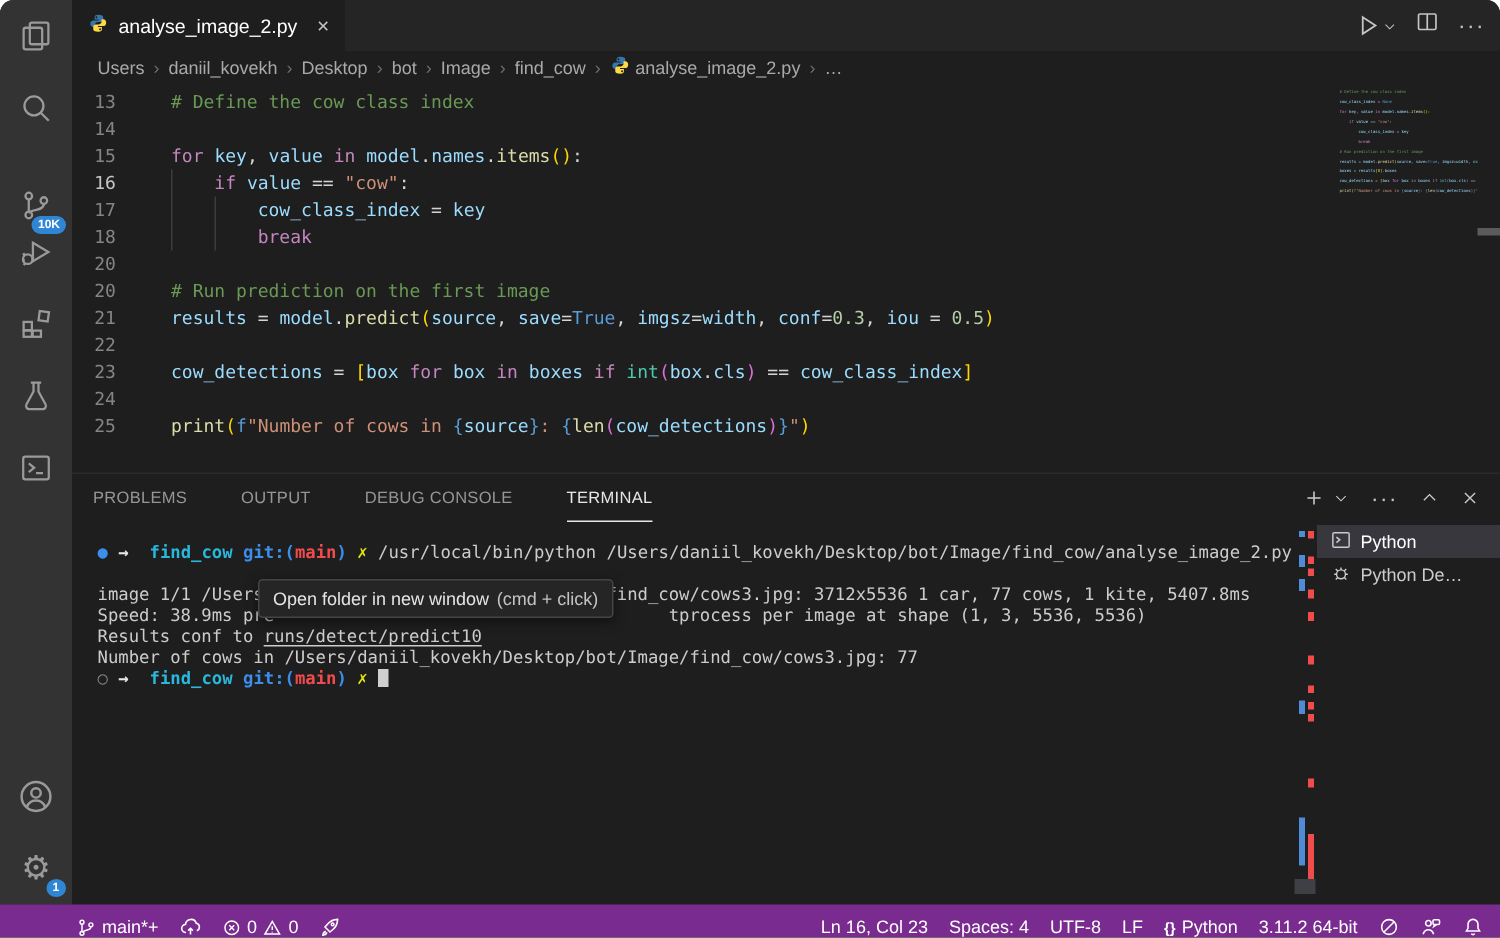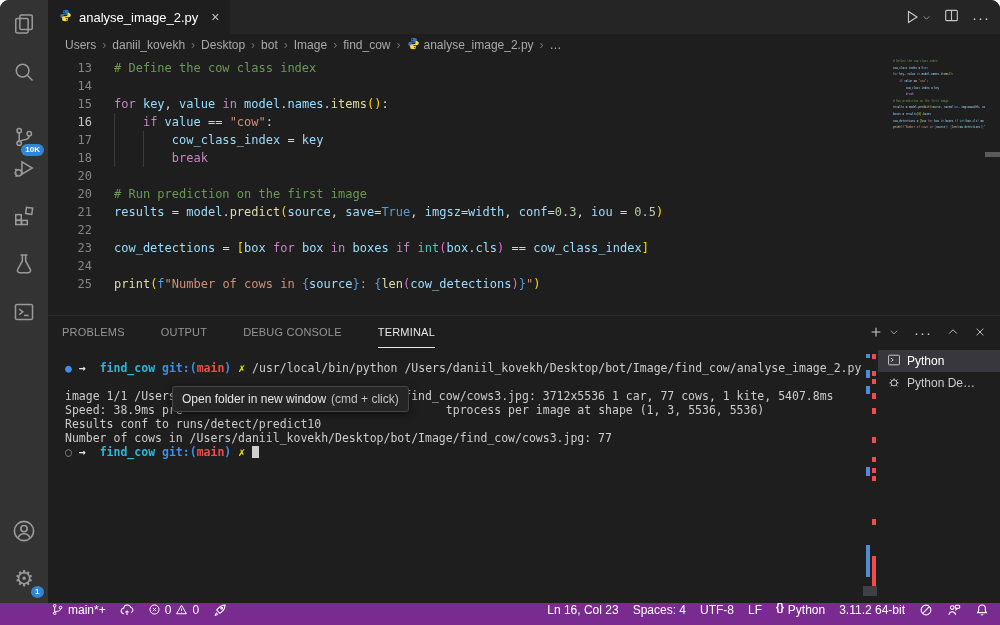--- a/index.html
+++ b/index.html
@@ -23,21 +23,21 @@
 
   
   .breadcrumbs{position:absolute;left:48px;top:34px;right:0;height:22px;background:#1e1e1e;display:flex;align-items:center;padding-left:17px;font-size:12px;color:#a9a9a9;gap:6px;white-space:nowrap}
   .crumb{display:flex;align-items:center;gap:4px}
   .crumb-sep{color:#6e6e6e}
 
   
   .editor{position:absolute;left:48px;top:56px;right:0;height:259px;background:#1e1e1e;overflow:hidden}
   #code-lines{position:absolute;left:0;top:3px;right:110px}
   .crow{display:flex;height:18px;line-height:18px;font-family:"DejaVu Sans Mono","DejaVu Sans",monospace;font-size:12px;white-space:pre}
-  .ln{width:44px;text-align:right;color:#858585;flex:none}
+  .ln{width:44px;text-align:center;color:#858585;flex:none}
   .ln.cur{color:#c6c6c6}
   .cd{padding-left:22px}
   .iguide{position:absolute;width:1px;background:#3c3c3c}
 
   .tk-cm{color:#6A9955}.tk-k{color:#C586C0}.tk-v{color:#9CDCFE}.tk-f{color:#DCDCAA}
   .tk-s{color:#CE9178}.tk-n{color:#B5CEA8}.tk-c{color:#569CD6}.tk-t{color:#4EC9B0}
   .tk-d{color:#D4D4D4}.tk-b1{color:#FFD700}.tk-b2{color:#DA70D6}.tk-ws{}
 
   .minimap{position:absolute;left:845px;top:2px;width:92px;height:118px;overflow:hidden}
   .mm-inner{transform:scale(.22);transform-origin:0 0}
@@ -54,37 +54,37 @@
 
   .term{position:absolute;left:17px;top:45px;right:125px}
   .trow{height:14px;line-height:14px;font-family:"DejaVu Sans Mono","DejaVu Sans",monospace;font-size:11.5px;white-space:pre;color:#cccccc}
   .tc-dot{color:#3b8eea}.tc-odot{color:#848484}
   .tc-arrow{color:#e8e8e8;font-weight:bold}
   .tc-dir{color:#29b8db;font-weight:bold}
   .tc-git{color:#3b8eea;font-weight:bold}
   .tc-branch{color:#f14c4c;font-weight:bold}
   .tc-x{color:#e5e510;font-weight:bold}
   .tc-txt{color:#cccccc}
-  .tc-link{color:#cccccc;text-underline-offset:2px}
+  .tc-link{color:#cccccc;text-decoration:underline;text-underline-offset:2px}
   .tc-cursor{display:inline-block;width:7px;height:12px;background:#cfcfcf;vertical-align:-2px}
 
   .term-sidebar{position:absolute;right:0;top:34px;width:122px}
   .ts-row{height:22px;display:flex;align-items:center;gap:6px;padding-left:9px;color:#cccccc;font-size:12px;white-space:nowrap}
   .ts-row.sel{background:#37373d;color:#ffffff}
   .ts-row svg{stroke:#cccccc;fill:none;stroke-width:1.1;flex:none}
 
   .decor{position:absolute;z-index:2}
 
   .tooltip{position:absolute;left:172px;top:386px;height:24px;background:#252526;border:1px solid #454545;border-radius:3px;display:flex;align-items:center;padding:0 9px;font-size:12px;box-shadow:0 2px 8px rgba(0,0,0,.5);z-index:6;white-space:nowrap}
   .tooltip .link{color:#e5e5e5}
   .tooltip .hint{color:#c3c3c3;margin-left:5px}
 
   
   .statusbar{position:absolute;left:0;bottom:0;width:100%;height:22px;background:#7a2b8f;display:flex;align-items:center;color:#ffffff;font-size:12px;padding-left:44px;box-sizing:border-box;z-index:4}
-  .sb-item{display:flex;align-items:flex-start;gap:4px;padding:0 7px;height:22px;white-space:nowrap}
+  .sb-item{display:flex;align-items:flex-end;gap:4px;padding:0 7px;height:22px;white-space:nowrap}
   .sb-item svg{stroke:#ffffff;fill:none;stroke-width:1.2}
   .sb-right{margin-left:auto;display:flex;align-items:center;padding-right:4px}
   .lang-icon{font-size:10px;font-weight:bold;border:0;line-height:1}
 </style>
 </head>
 <body>
 
 <div class="window">
 
   <div class="activitybar">

